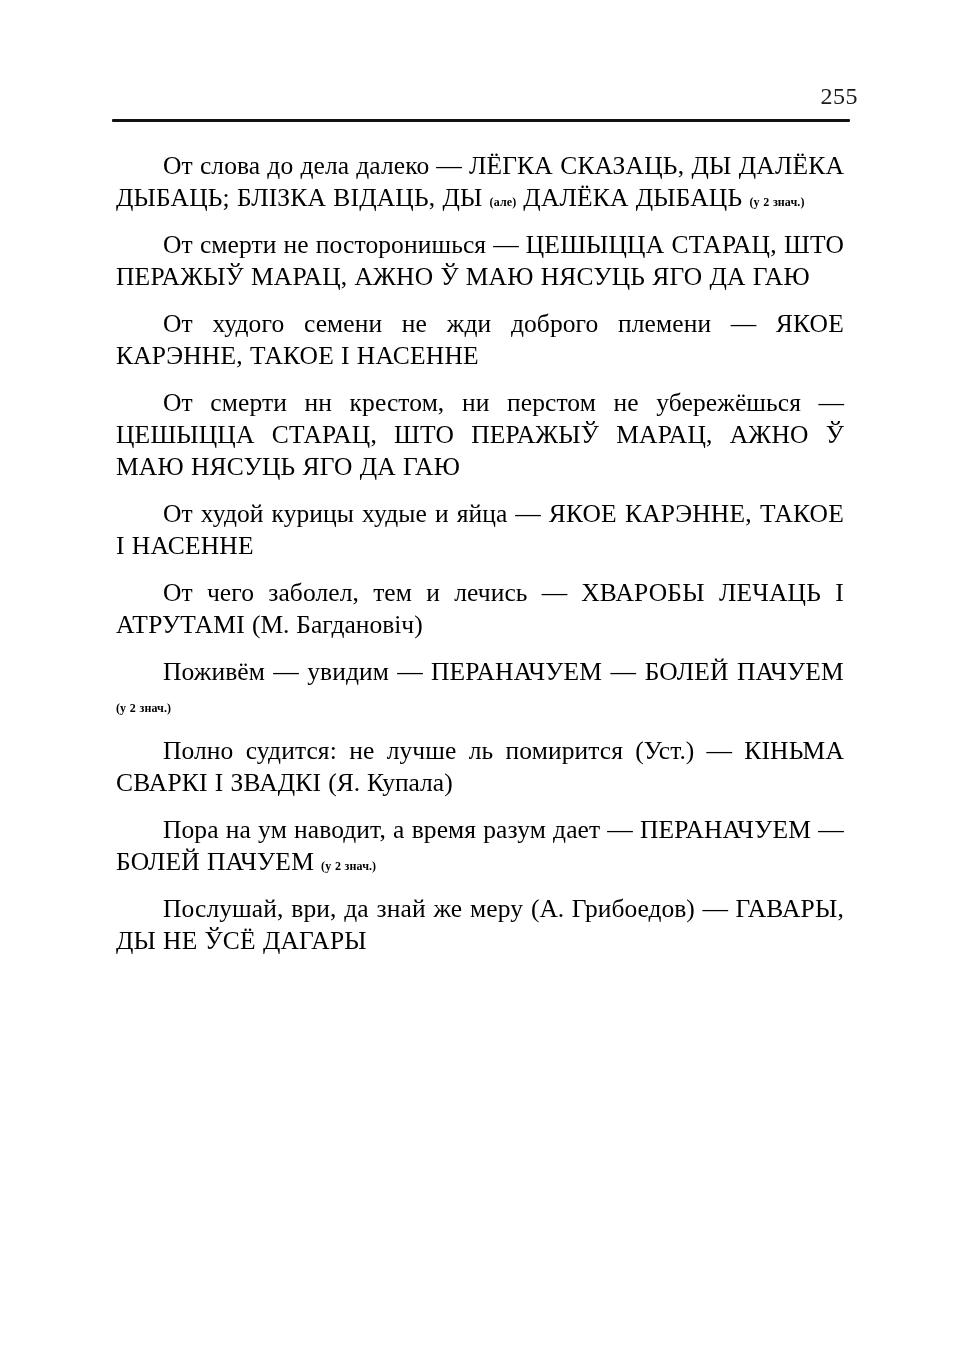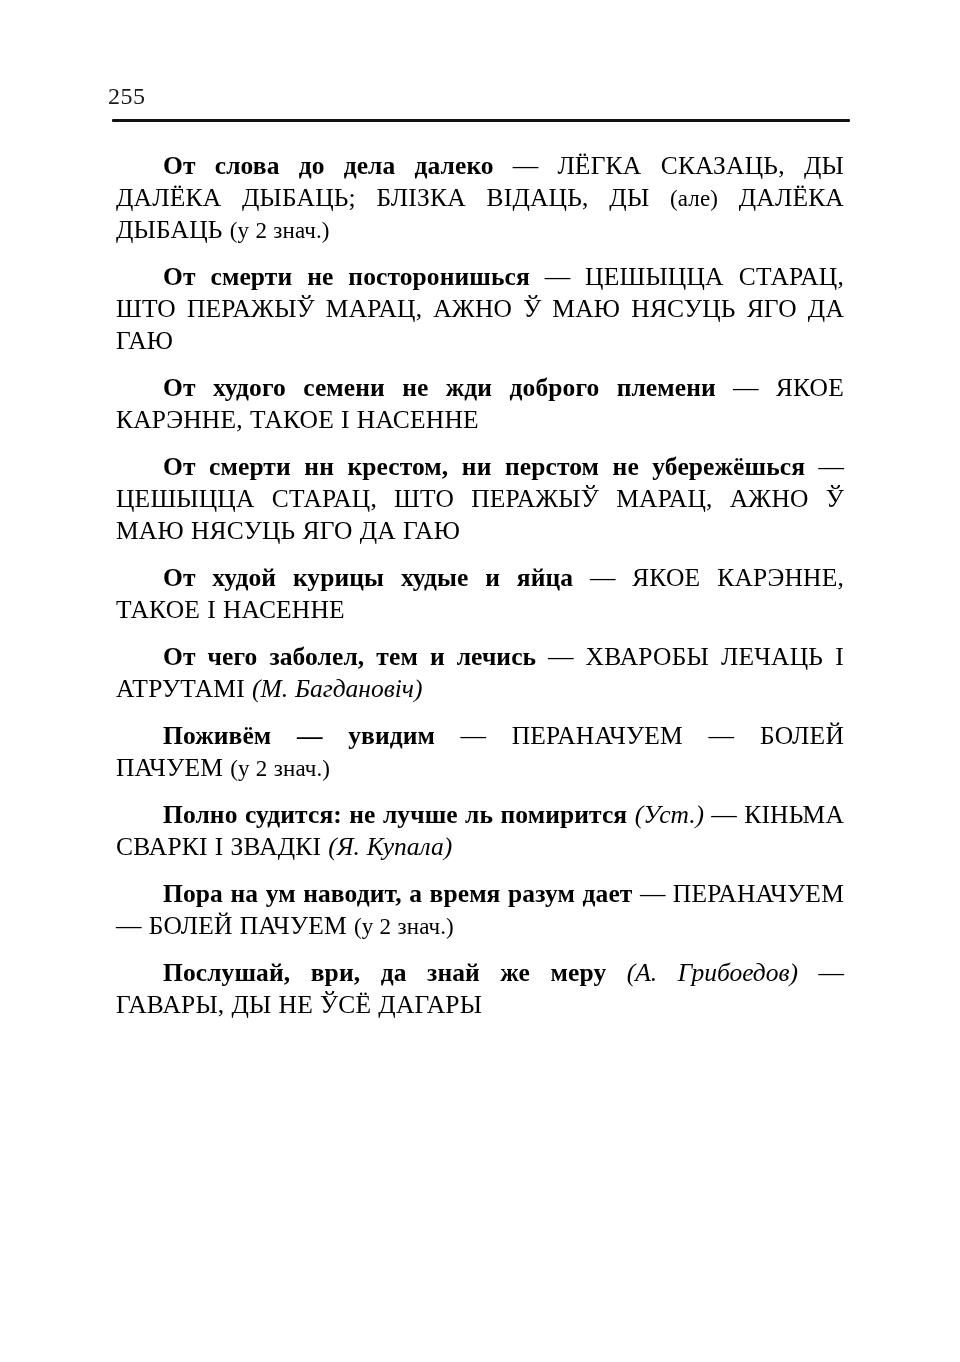--- a/index.html
+++ b/index.html
@@ -21,24 +21,24 @@
     position: absolute;
     left: 0; top: 0;
     width: 960px;
     height: 1362px;
     background: #ffffff;
   }
 
   
   .folio-row {
     position: absolute;
-    left: 108px;
+    left: 120px;
     top: 84px;
     width: 738px;
-    text-align: left;
+    text-align: right;
   }
   .folio {
     font-size: 24px;
     letter-spacing: 0.5px;
     line-height: 1;
     color: #1a1a1a;
   }
   .head-rule {
     position: absolute;
     left: 112px;
@@ -64,42 +64,41 @@
     font-size: 25.5px;
     line-height: 1.255;
     word-spacing: 0.5px;
     -webkit-hyphens: none;
     hyphens: none;
   }
   .entry:last-child { margin-bottom: 0; }
 
   
   .ru {
-    font-weight: bold;
+    font-weight: normal;
     letter-spacing: 0.1px;
   }
   
   .be {
     font-weight: normal;
     letter-spacing: 0.2px;
   }
   
   .dash {
     font-weight: normal;
   }
   
   .note {
-    font-weight: normal;
-    font-size: 23px;
+    font-weight: bold;
+    font-size: 12px;
     letter-spacing: 0.1px;
   }
   
   .src {
     font-weight: normal;
-    font-style: italic;
   }
 </style>
 </head>
 <body>
 
 <div class="page">
 
   <div class="folio-row">
     <span class="folio">255</span>
   </div>

